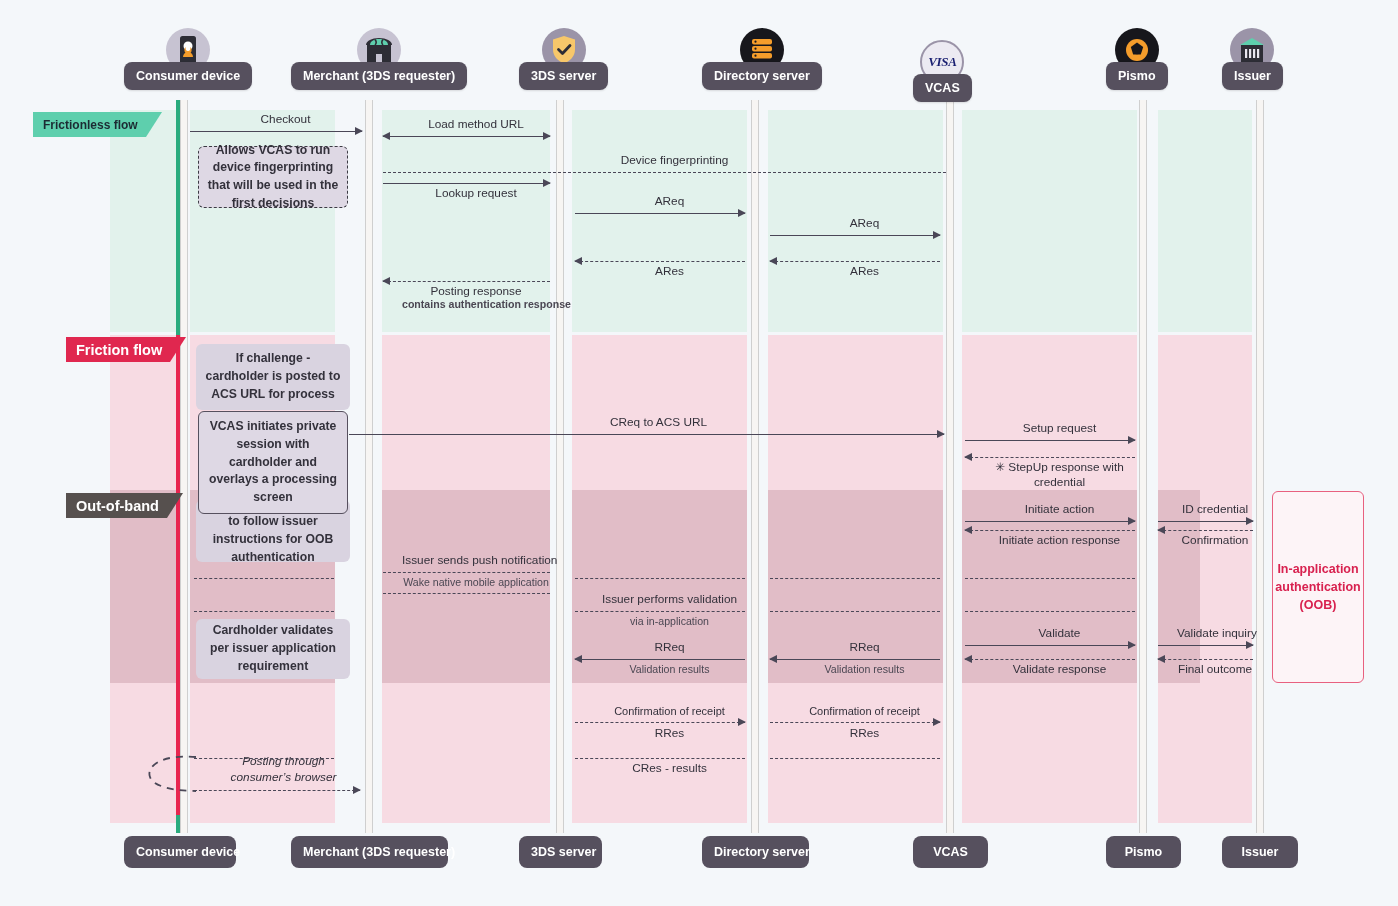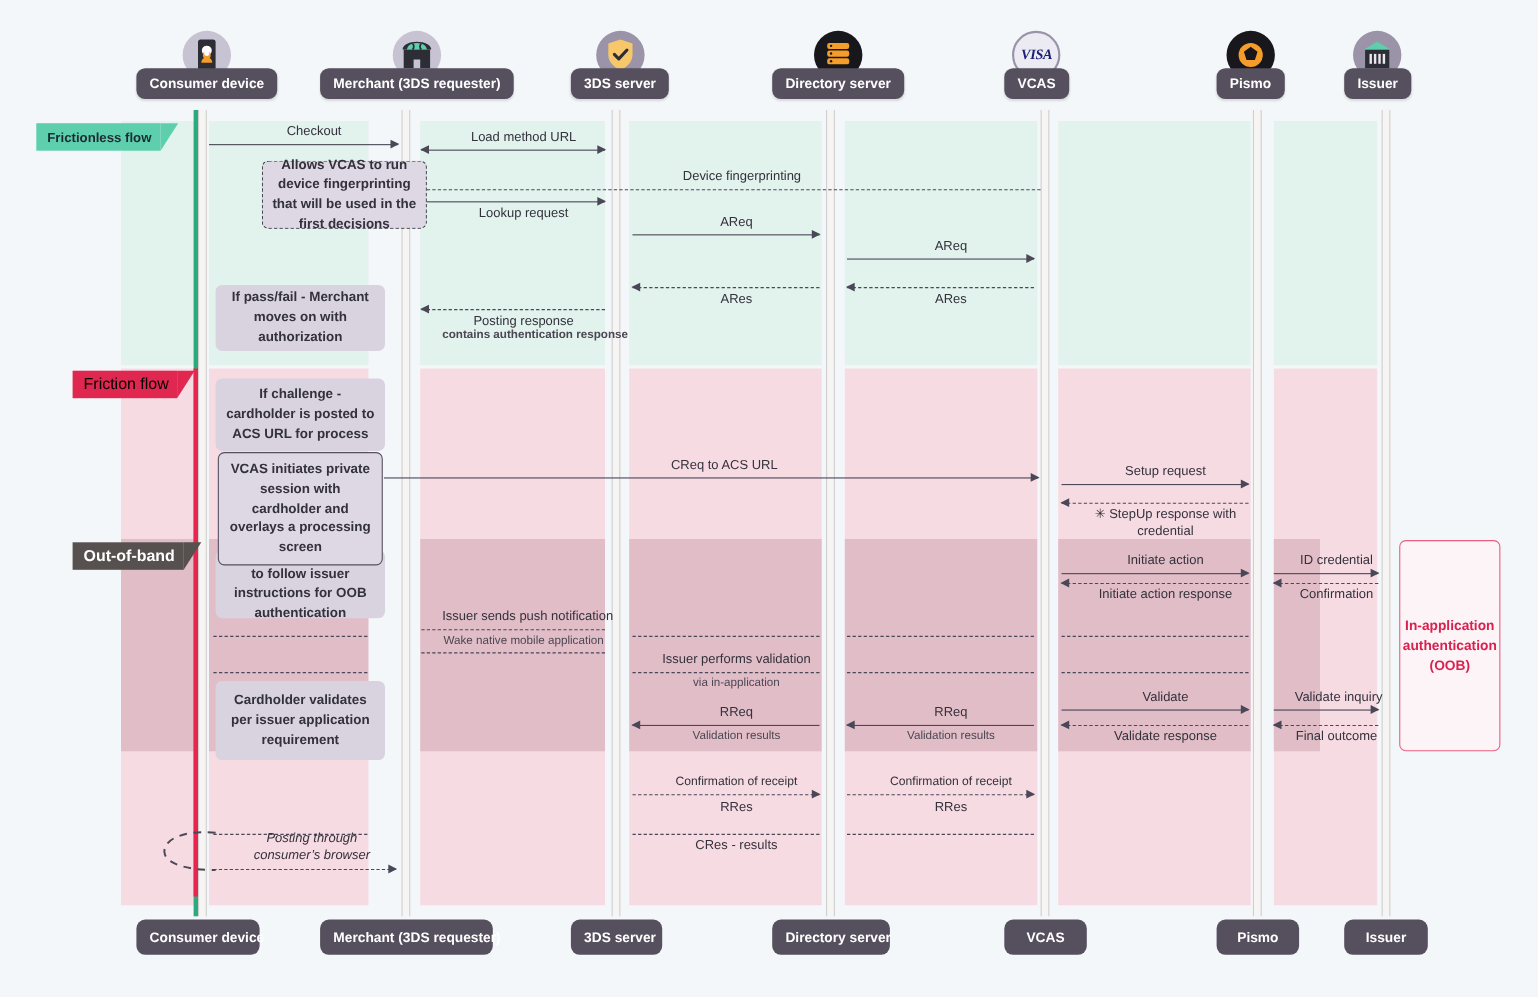--- a/index.html
+++ b/index.html
@@ -142,21 +142,21 @@
           <rect x="5" y="10" width="20" height="5.5" rx="2" fill="#f59d2b"></rect>
           <rect x="5" y="17" width="20" height="5.5" rx="2" fill="#f59d2b"></rect>
           <circle cx="8.5" cy="5.7" r="1.1" fill="#17171c"></circle>
           <circle cx="8.5" cy="12.7" r="1.1" fill="#17171c"></circle>
           <circle cx="8.5" cy="19.7" r="1.1" fill="#17171c"></circle>
         </svg>
     </div>
     <div class="actor-pill">Directory server</div>
   </div>
 
-  <div class="actor" style="left:913px;top:28px;">
+  <div class="actor" style="left:913px;top:40px;">
     <div class="actor-icon" style="background:#eceaf2;border:2px solid #9b94a8;">
       <span style="font-family:'Liberation Serif',serif;font-style:italic;font-weight:bold;font-size:13px;color:#1a1f71;letter-spacing:-.3px;">VISA</span>
     </div>
     <div class="actor-pill">VCAS</div>
   </div>
 
   <div class="actor" style="left:1106px;top:28px;">
     <div class="actor-icon" style="background:#17171c;">
       <svg width="30" height="30" viewBox="0 0 30 30">
           <circle cx="15" cy="15" r="11" fill="#f59d2b"></circle>
@@ -191,21 +191,21 @@
 
   <div style="position:absolute;left:33px;top:112px;z-index:12;">
     <div style="position:relative;display:flex;">
       <div style="background:#5ecfad;height:25px;display:flex;align-items:center;padding:0 8px 0 10px;color:#1c2b33;font-size:12px;font-weight:bold;white-space:nowrap;">Frictionless flow</div>
       <div style="width:0;height:0;border-left:16px solid #5ecfad;border-top:0 solid transparent;border-bottom:25px solid transparent;"></div>
     </div>
   </div>
 
   <div style="position:absolute;left:66px;top:337px;z-index:12;">
     <div style="position:relative;display:flex;">
-      <div style="background:#e0274f;height:25px;display:flex;align-items:center;padding:0 8px 0 10px;color:#000000;font-size:14.5px;font-weight:normal;white-space:nowrap;">Friction flow</div>
+      <div style="background:#e0274f;height:25px;display:flex;align-items:center;padding:0 8px 0 10px;color:#ffffff;font-size:14.5px;font-weight:bold;white-space:nowrap;">Friction flow</div>
       <div style="width:0;height:0;border-left:16px solid #e0274f;border-top:0 solid transparent;border-bottom:25px solid transparent;"></div>
     </div>
   </div>
 
   <div style="position:absolute;left:66px;top:493px;z-index:12;">
     <div style="position:relative;display:flex;">
       <div style="background:#56504e;height:25px;display:flex;align-items:center;padding:0 8px 0 10px;color:#fff;font-size:14.5px;font-weight:bold;white-space:nowrap;">Out-of-band</div>
       <div style="width:0;height:0;border-left:16px solid #56504e;border-top:0 solid transparent;border-bottom:25px solid transparent;"></div>
     </div>
   </div>
@@ -408,41 +408,38 @@
   <div class="msg" style="left:194px;top:790px;width:166px;">
     <div class="line dash"></div>
       <div class="arrowR"></div>
     <div class="lbl above" style="white-space:normal;width:160px;left:0;line-height:1.35;font-style:italic;">Posting through consumer’s browser</div>
   </div>
 
   <svg class="curve" style="left:140px;top:752px;" width="60" height="45" viewBox="0 0 60 45">
     <path d="M56 5 C22 2, 6 14, 10 25 C13 34, 32 39, 56 39" fill="none" stroke="#4a4757" stroke-width="1.8" stroke-dasharray="7 6"></path>
   </svg>
 
-  <div class="note dashed" style="left:198px;top:146px;width:150px;height:62px;margin-left:40px;">
+  <div class="note dashed" style="left:198px;top:146px;width:150px;height:62px;">
     <span>Allows VCAS to run device fingerprinting that will be used in the first decisions</span>
   </div>
 
-  <div class="note fill" style="left:196px;top:259px;width:154px;height:60px;">
-    <span>If pass/fail - Merchant moves on with authorization</span>
-  </div>
 
   <div class="note fill" style="left:196px;top:344px;width:154px;height:66px;">
     <span>If challenge - cardholder is posted to ACS URL for process</span>
   </div>
 
   <div class="note solid" style="left:198px;top:411px;width:150px;height:103px;z-index:6;">
     <span>VCAS initiates private session with cardholder and overlays a processing screen</span>
   </div>
 
   <div class="note fill" style="left:196px;top:500px;width:154px;height:62px;">
     <span>Cardholder instructed to follow issuer instructions for OOB authentication</span>
   </div>
 
-  <div class="note fill" style="left:196px;top:619px;width:154px;height:72px;">
+  <div class="note fill" style="left:196px;top:619px;width:154px;height:60px;">
     <span>Cardholder validates per issuer application requirement</span>
   </div>
 
 
   <div class="note pinkbox" style="left:1272px;top:491px;width:92px;height:192px;">
     <span>In-application authentication (OOB)</span>
   </div>
 
 </div>
 

